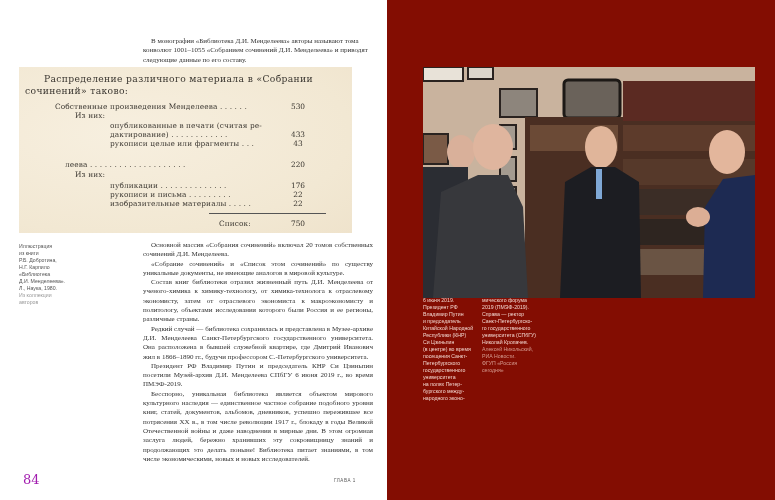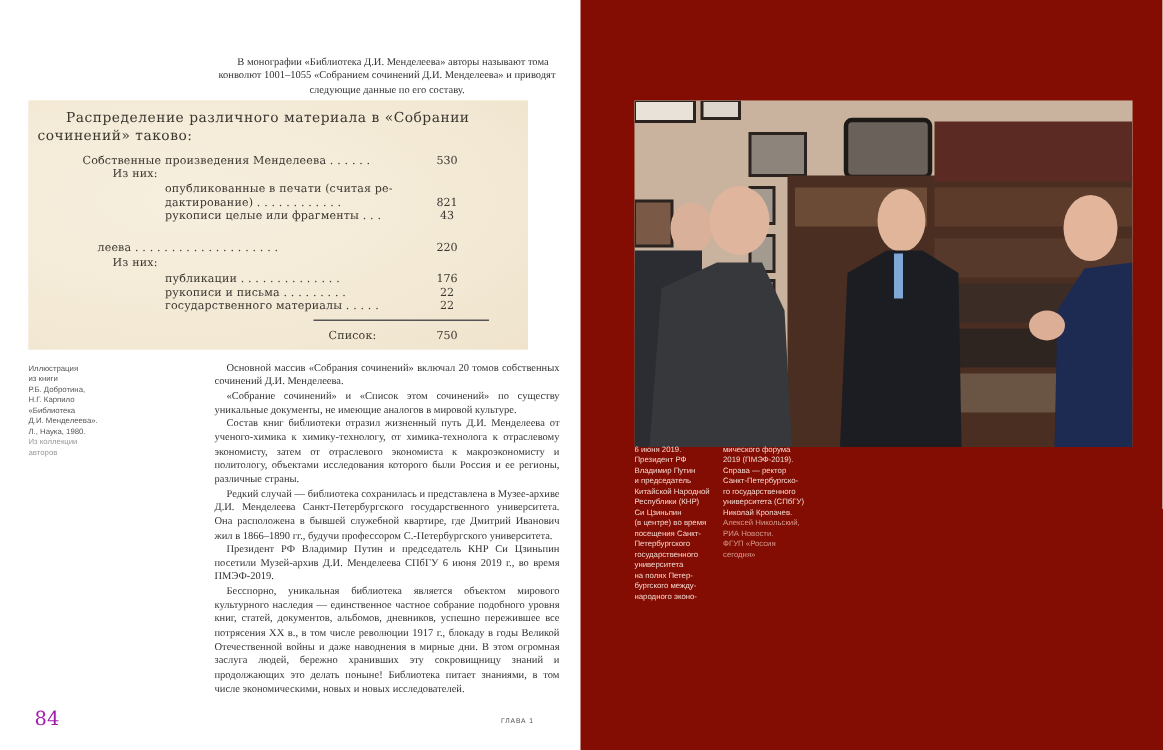--- a/index.html
+++ b/index.html
@@ -5,21 +5,21 @@
     * { margin: 0; padding: 0; box-sizing: border-box; }
     html, body { width: 775px; height: 500px; overflow: hidden; background: #ffffff; }
     body { position: relative; font-family: "DejaVu Serif", serif; color: #222; }
 
     .left-page { position: absolute; left: 0; top: 0; width: 387px; height: 500px; background: #ffffff; }
     .right-page { position: absolute; left: 387px; top: 0; width: 388px; height: 500px; background: #830d02; }
 
     .intro-text {
       position: absolute; left: 143px; top: 37px; width: 230px;
       font-family: "Liberation Serif", serif; font-size: 7px; line-height: 9.3px; color: #333;
-      text-indent: 8px; text-align: center;
+      text-indent: 8px; text-align: left;
     }
 
     .scan {
       position: absolute; left: 19px; top: 67px; width: 333px; height: 166px;
       background: #f5ecd9;
       background-image: radial-gradient(ellipse at 30% 40%, #f7efdf 0%, #f2e8d3 70%, #efe3cc 100%);
       font-family: "DejaVu Serif", serif; color: #3a3630; padding-left: 39px;
     }
     .scan .heading {
       position: absolute; left: 6px; top: 6px; width: 322px;
@@ -75,38 +75,38 @@
     <p class="heading">Распределение различного материала в «Собрании сочинений» таково:</p>
 
     <span class="row" style="left:36px;top:35px">Собственные произведения Менделеева . . . . . .</span>
     <span class="num" style="left:269px;top:35px">530</span>
 
     <span class="row" style="left:56px;top:44px">Из них:</span>
 
     <span class="row" style="left:91px;top:54px">опубликованные в печати (считая ре-</span>
 
     <span class="row" style="left:91px;top:63px">дактирование) . . . . . . . . . . . .</span>
-    <span class="num" style="left:269px;top:63px">821</span>
+    <span class="num" style="left:269px;top:63px">433</span>
 
     <span class="row" style="left:91px;top:72px">рукописи целые или фрагменты . . .</span>
     <span class="num" style="left:269px;top:72px">43</span>
 
 
     <span class="row" style="left:46px;top:93px">леева . . . . . . . . . . . . . . . . . . . .</span>
     <span class="num" style="left:269px;top:93px">220</span>
 
     <span class="row" style="left:56px;top:103px">Из них:</span>
 
     <span class="row" style="left:91px;top:114px">публикации . . . . . . . . . . . . . .</span>
     <span class="num" style="left:269px;top:114px">176</span>
 
     <span class="row" style="left:91px;top:123px">рукописи и письма . . . . . . . . .</span>
     <span class="num" style="left:269px;top:123px">22</span>
 
-    <span class="row" style="left:91px;top:132px">государственного материалы . . . . .</span>
+    <span class="row" style="left:91px;top:132px">изобразительные материалы . . . . .</span>
     <span class="num" style="left:269px;top:132px">22</span>
 
     <div class="rule" style="top:146px"></div>
     <span class="row" style="left:200px;top:152px">Список:</span>
     <span class="num" style="left:269px;top:152px">750</span>
   </div>
 
   <div class="side-caption">
     <div>Иллюстрация</div>
     <div>из книги</div>

